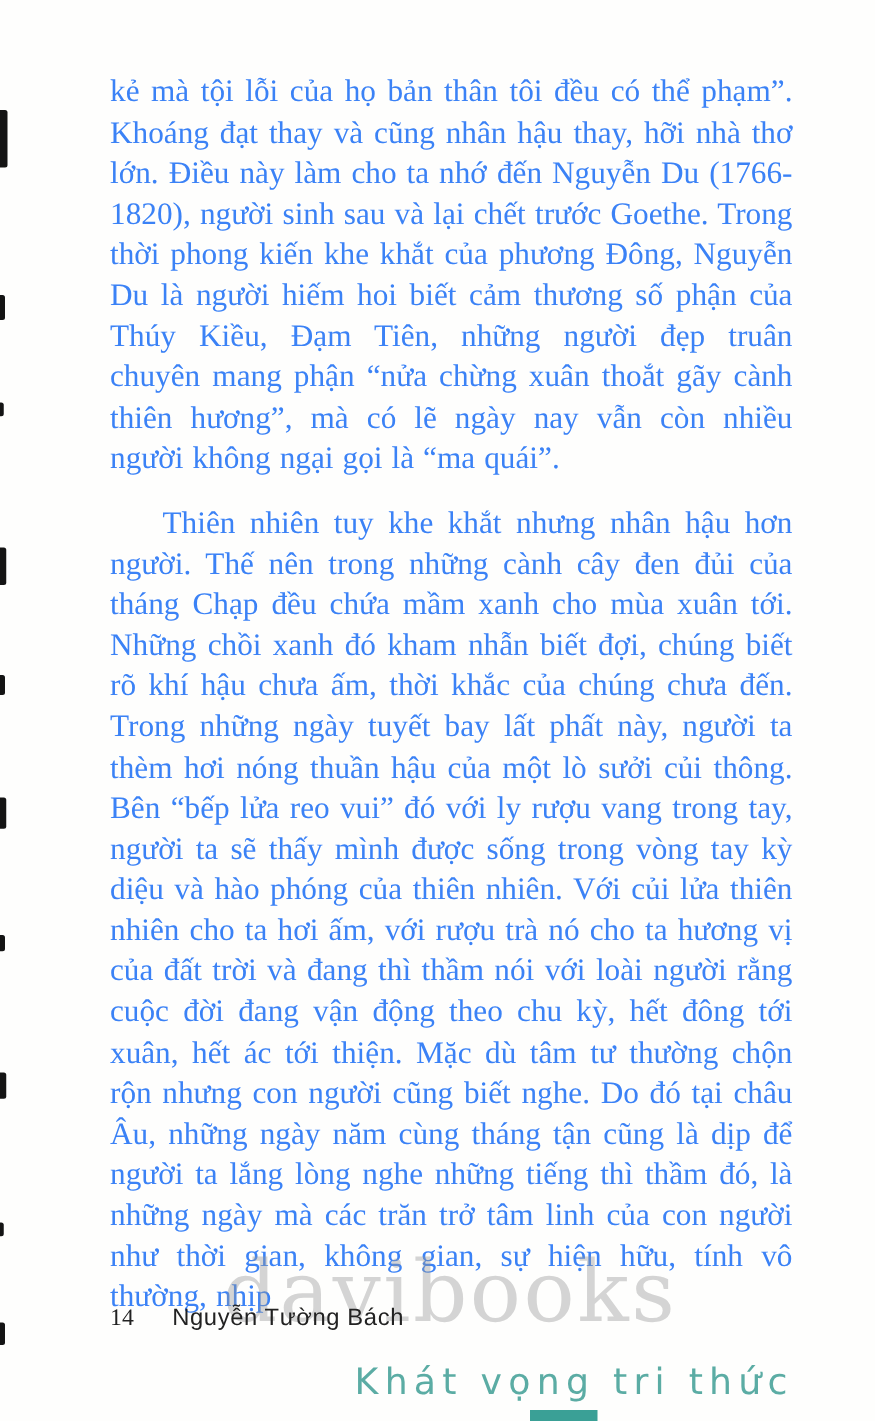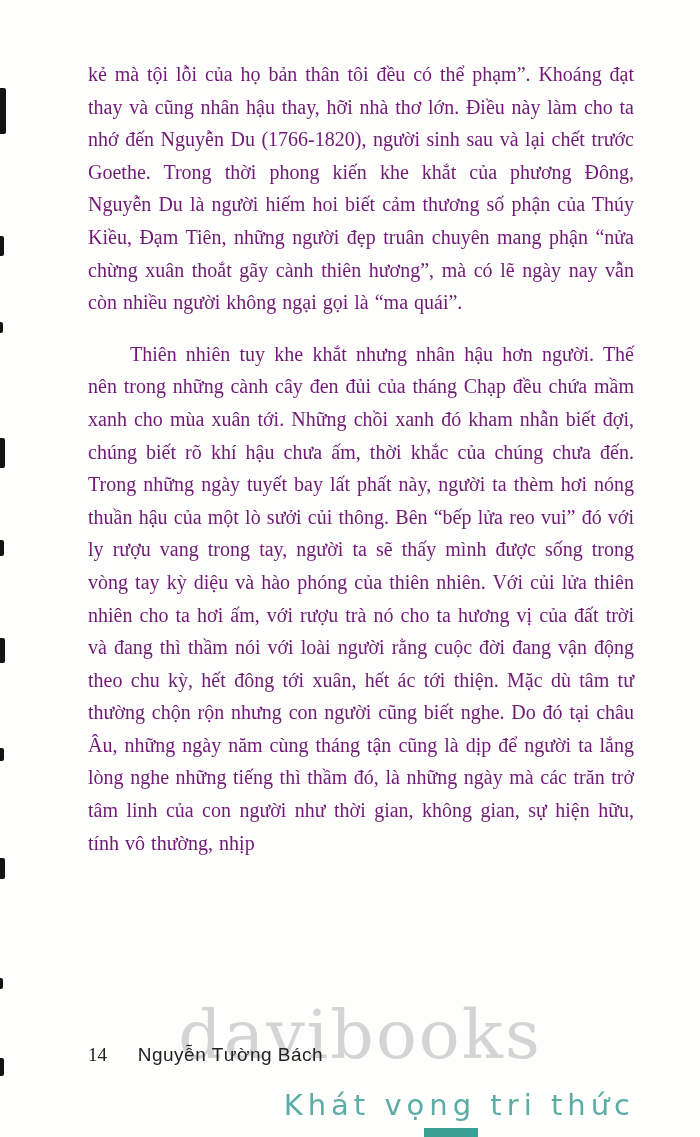--- a/index.html
+++ b/index.html
@@ -13,22 +13,22 @@
     height: 1137px;
     background: #fefefdff;
     overflow: hidden;
     font-family: "Liberation Serif", serif;
   }
   .text-block {
     position: absolute;
     left: 88px;
     top: 58px;
     width: 546px;
-    color: #701a75;
-    font-size: 20px;
+    color: #3b82f6;
+    font-size: 25px;
     line-height: 32.6px;
     text-align: justify;
     word-spacing: 1px;
   }
   .para {
     margin: 0;
   }
   .para.indented {
     text-indent: 42px;
     margin-top: 19px;

